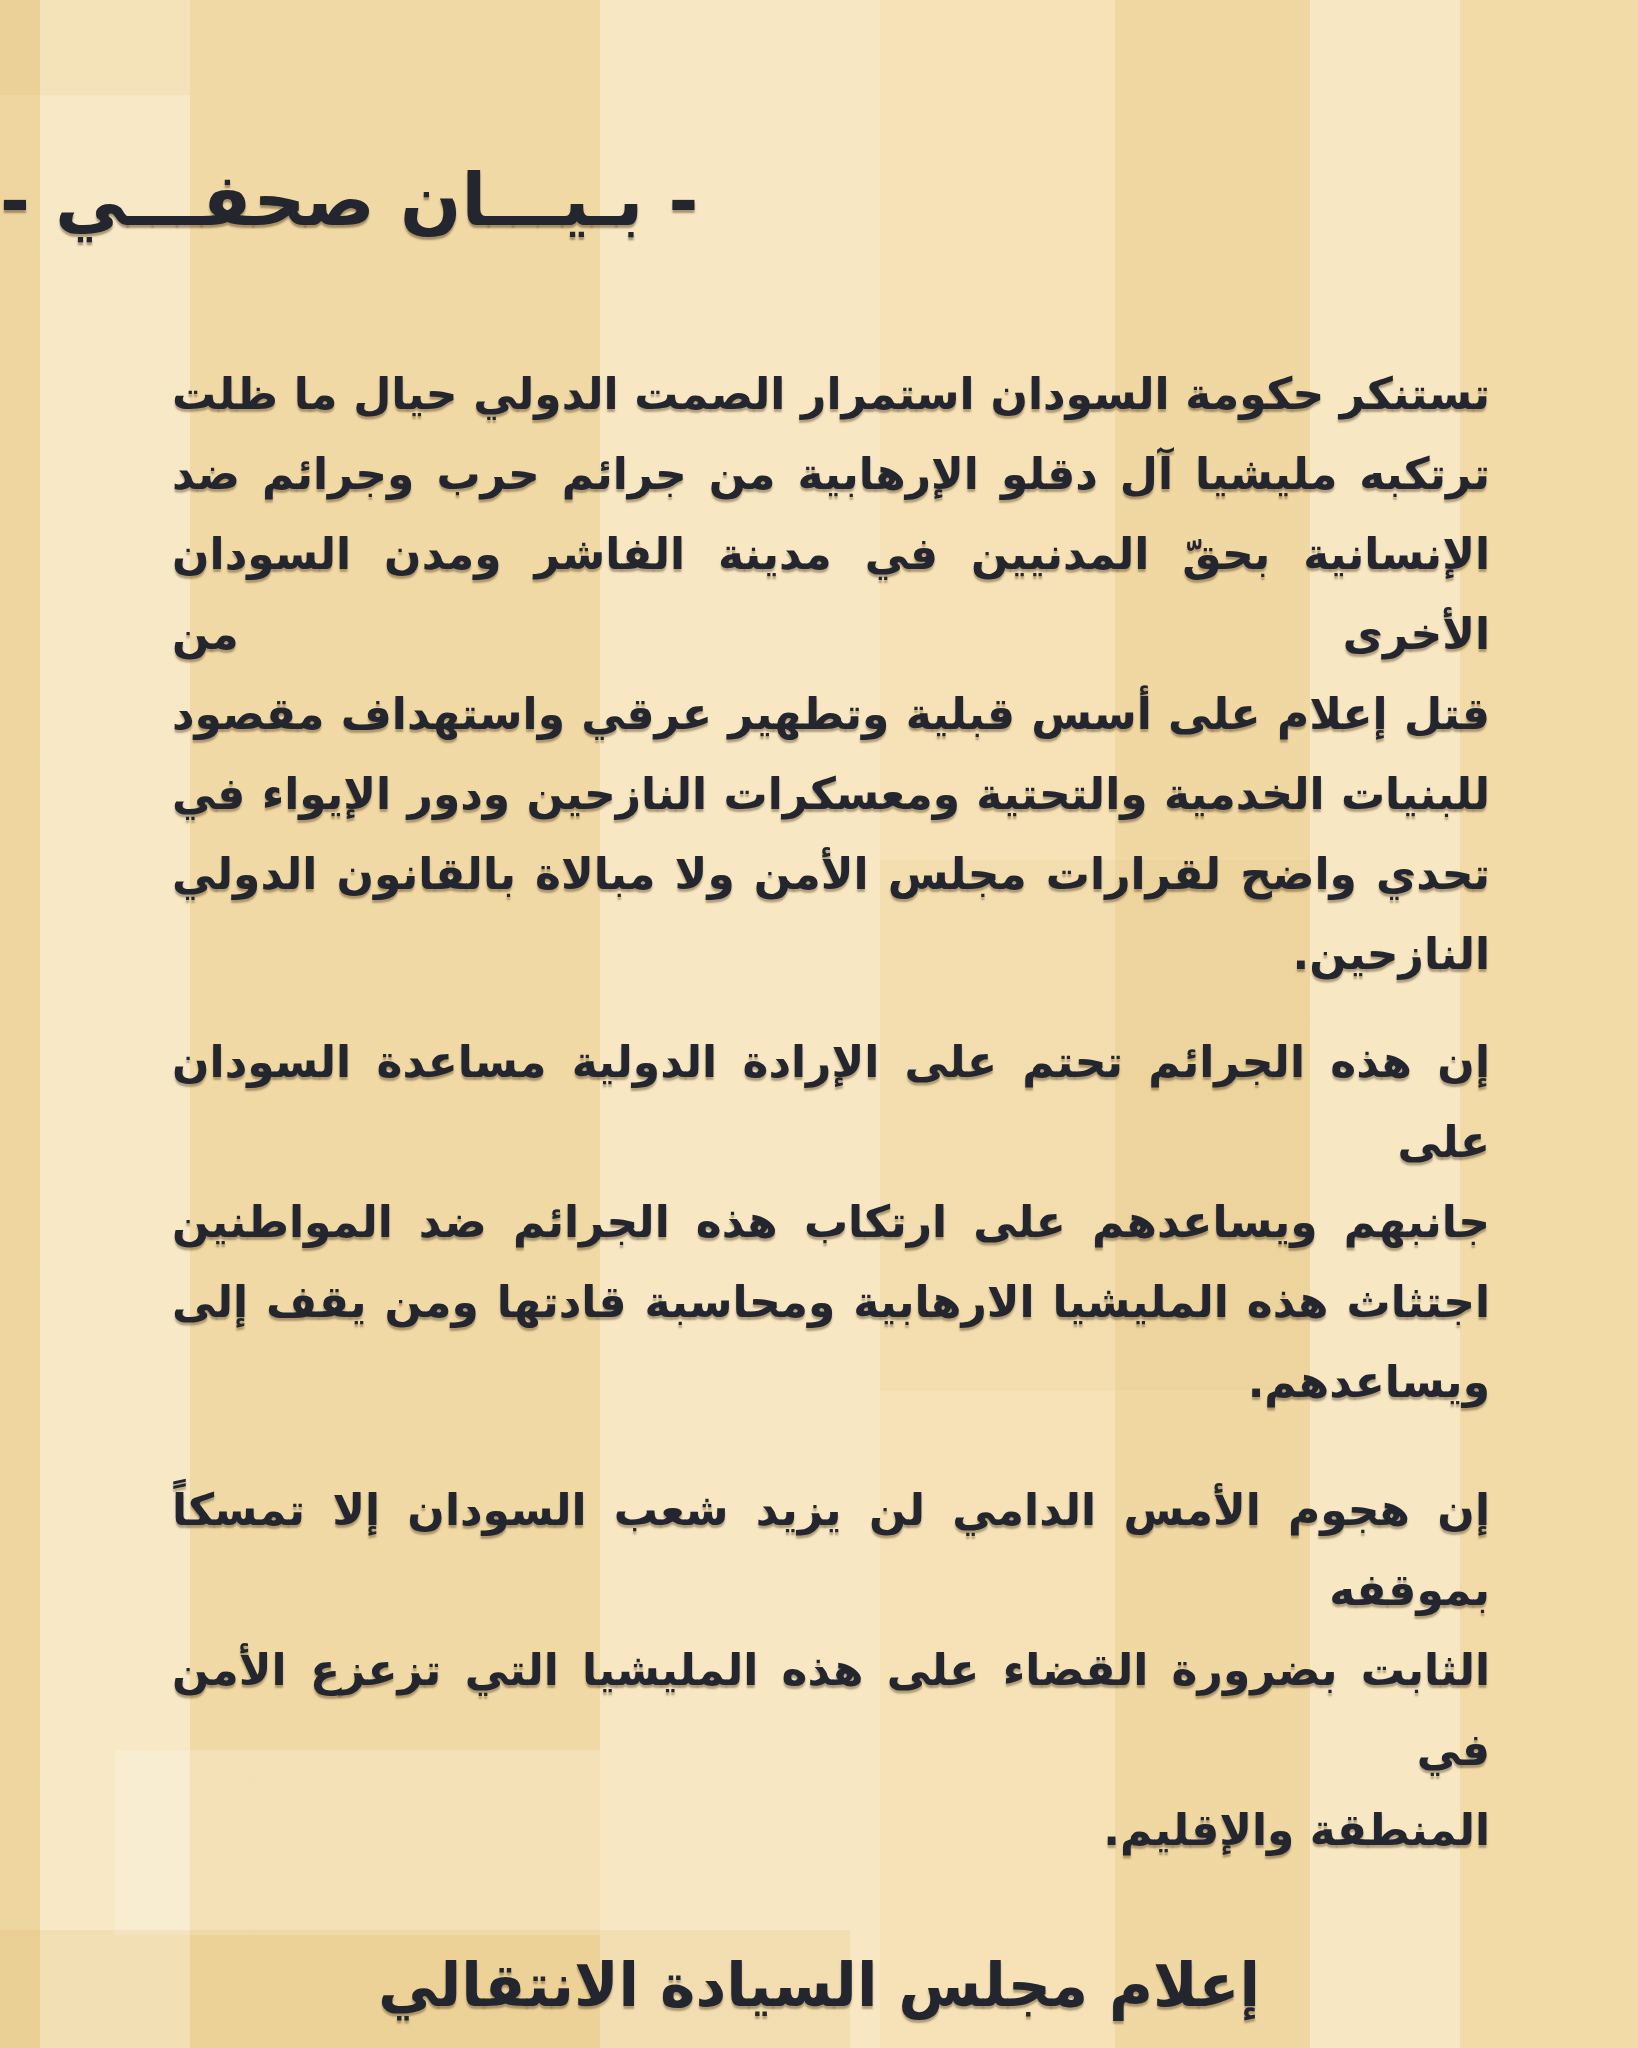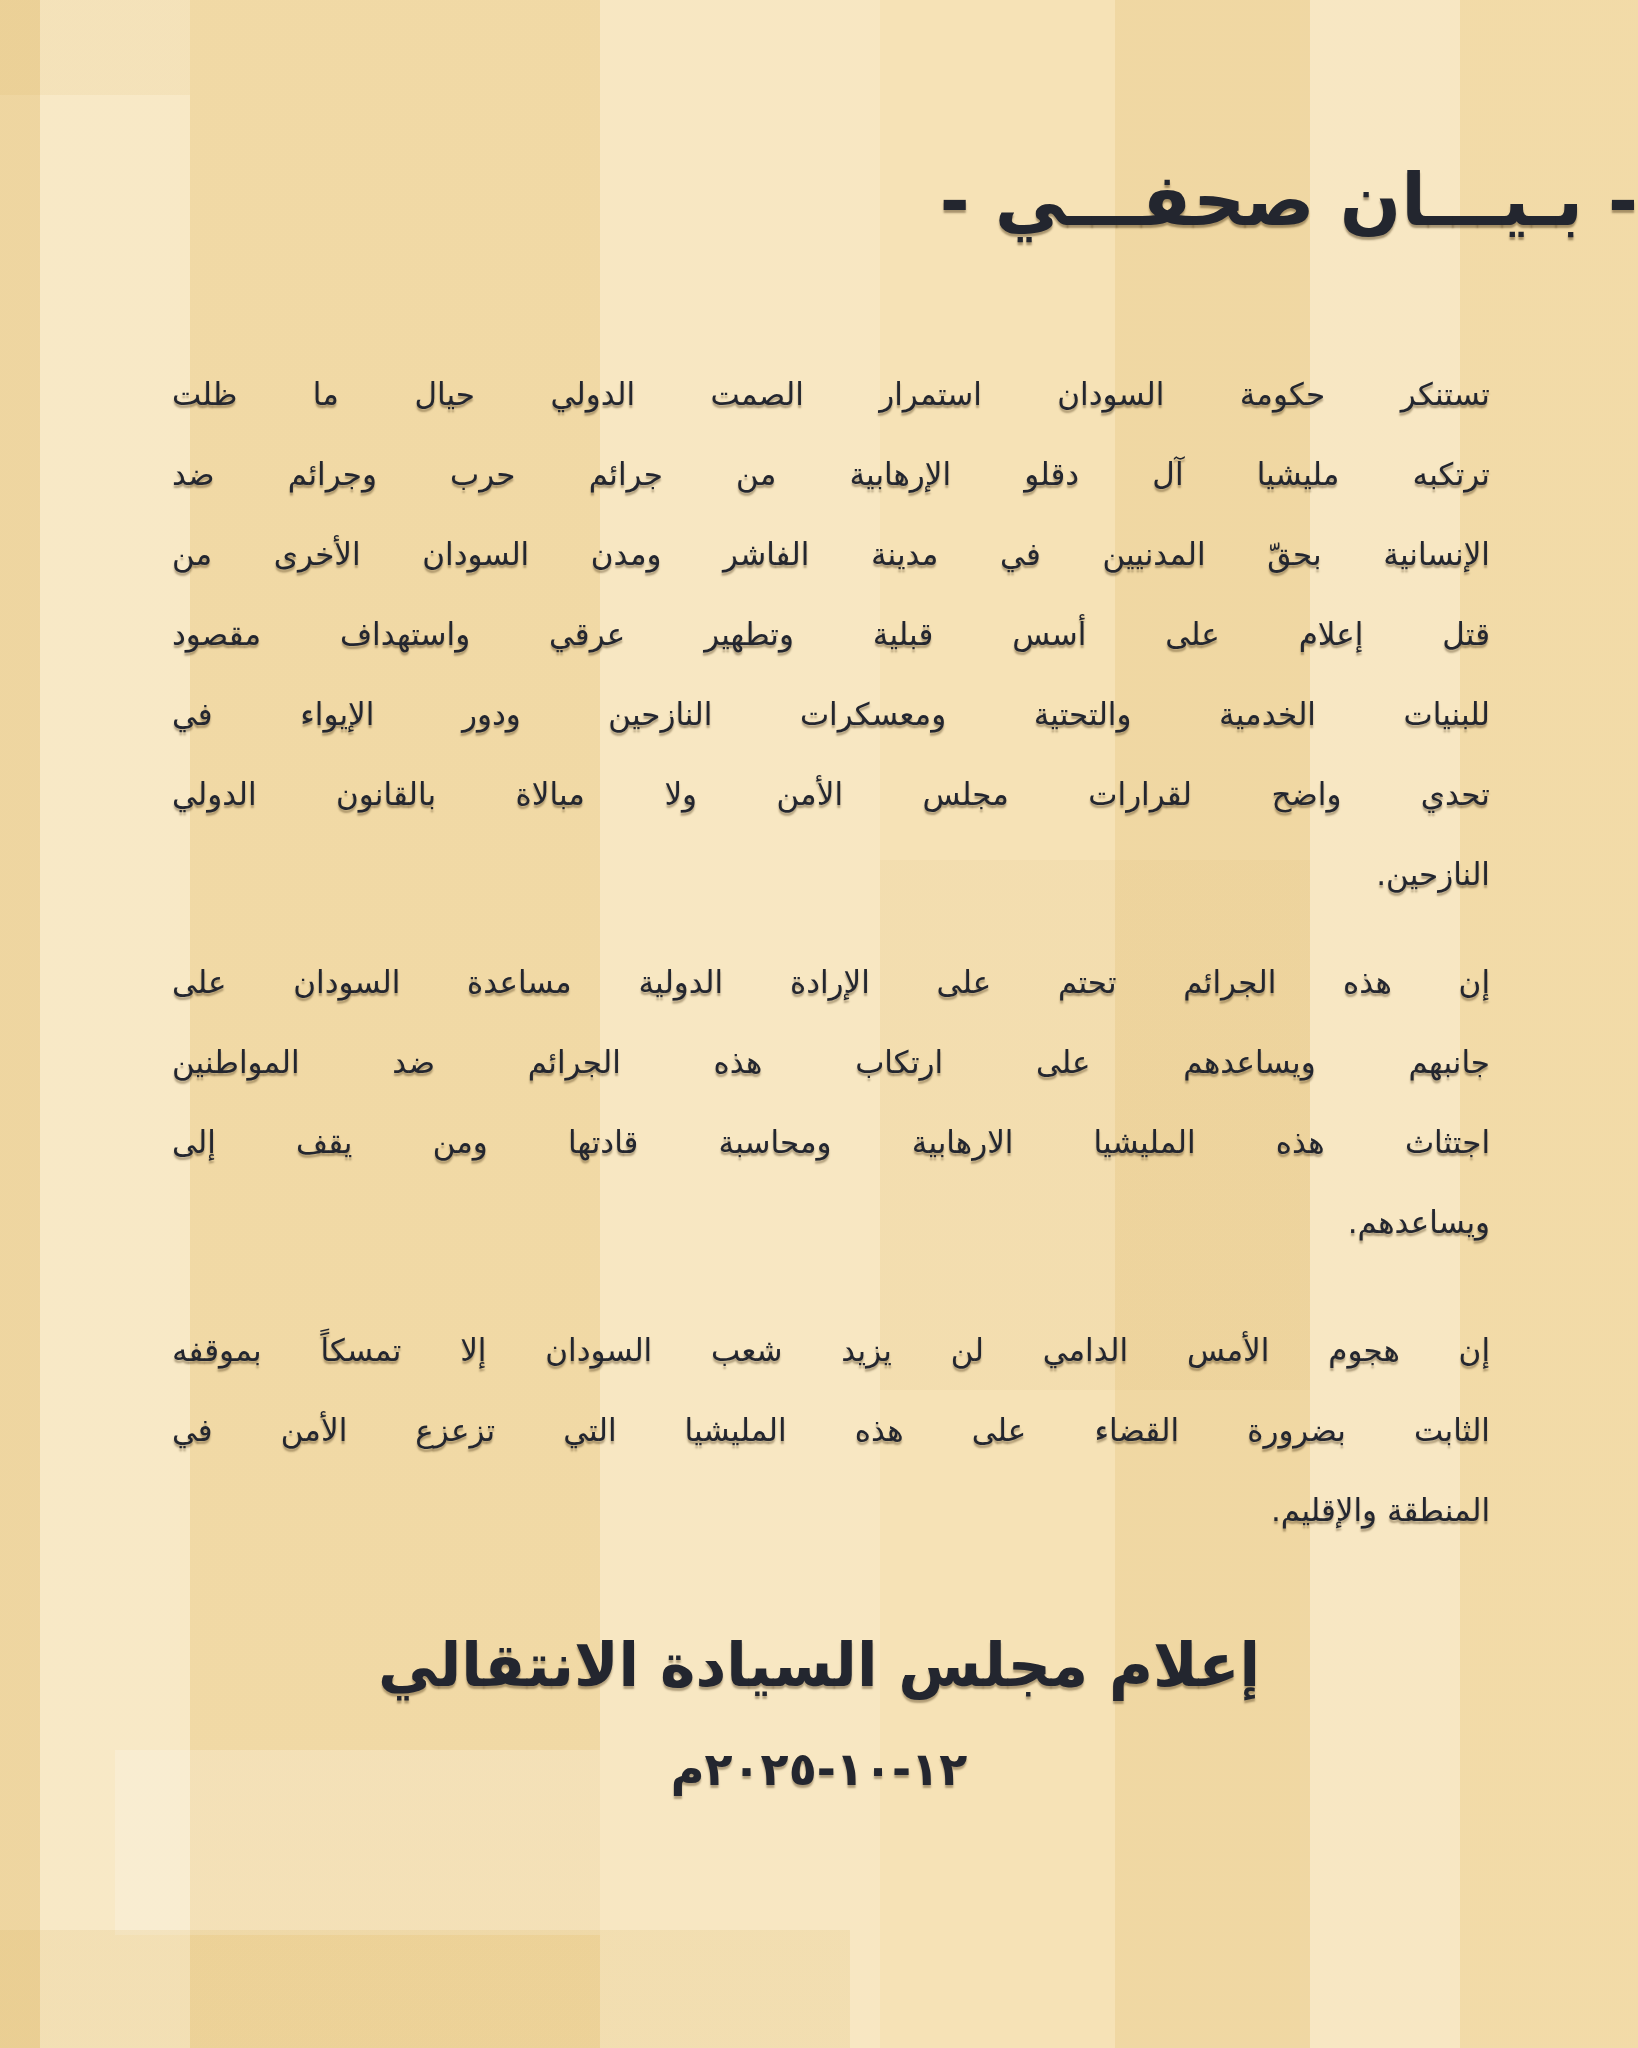--- a/index.html
+++ b/index.html
@@ -25,34 +25,34 @@
         rgba(255,255,255,0.10) 880px 1115px,
         rgba(190,140,50,0.09) 1115px 1310px,
         rgba(255,255,255,0.26) 1310px 1460px,
         rgba(190,140,50,0.05) 1460px 100%);
     background-position: 0 1930px, 115px 1750px, 0 0, 880px 860px, 0 0;
     background-size: 850px 118px, 485px 185px, 190px 95px, 430px 530px, 100% 100%;
   }
   .title{
     margin:0;
     padding-top:158px;
-    text-align:right;
+    text-align:left;
     direction:rtl;
     font-size:72px;
     font-weight:bold;
     letter-spacing:0;
     text-shadow:0 3px 2px rgba(70,50,20,0.45);
   }
   .bodytext{
     margin:112px 148px 0 148px;
   }
   .line{
     direction:rtl;
-    font-size:31px;
-    font-weight:normal;
+    font-size:44px;
+    font-weight:bold;
     line-height:80px;
     text-align:justify;
     text-align-last:justify;
     white-space:normal;
     text-shadow:0 3px 2px rgba(70,50,20,0.40);
     margin-left:24px;
   }
   .line.last{
     text-align-last:right;
   }

